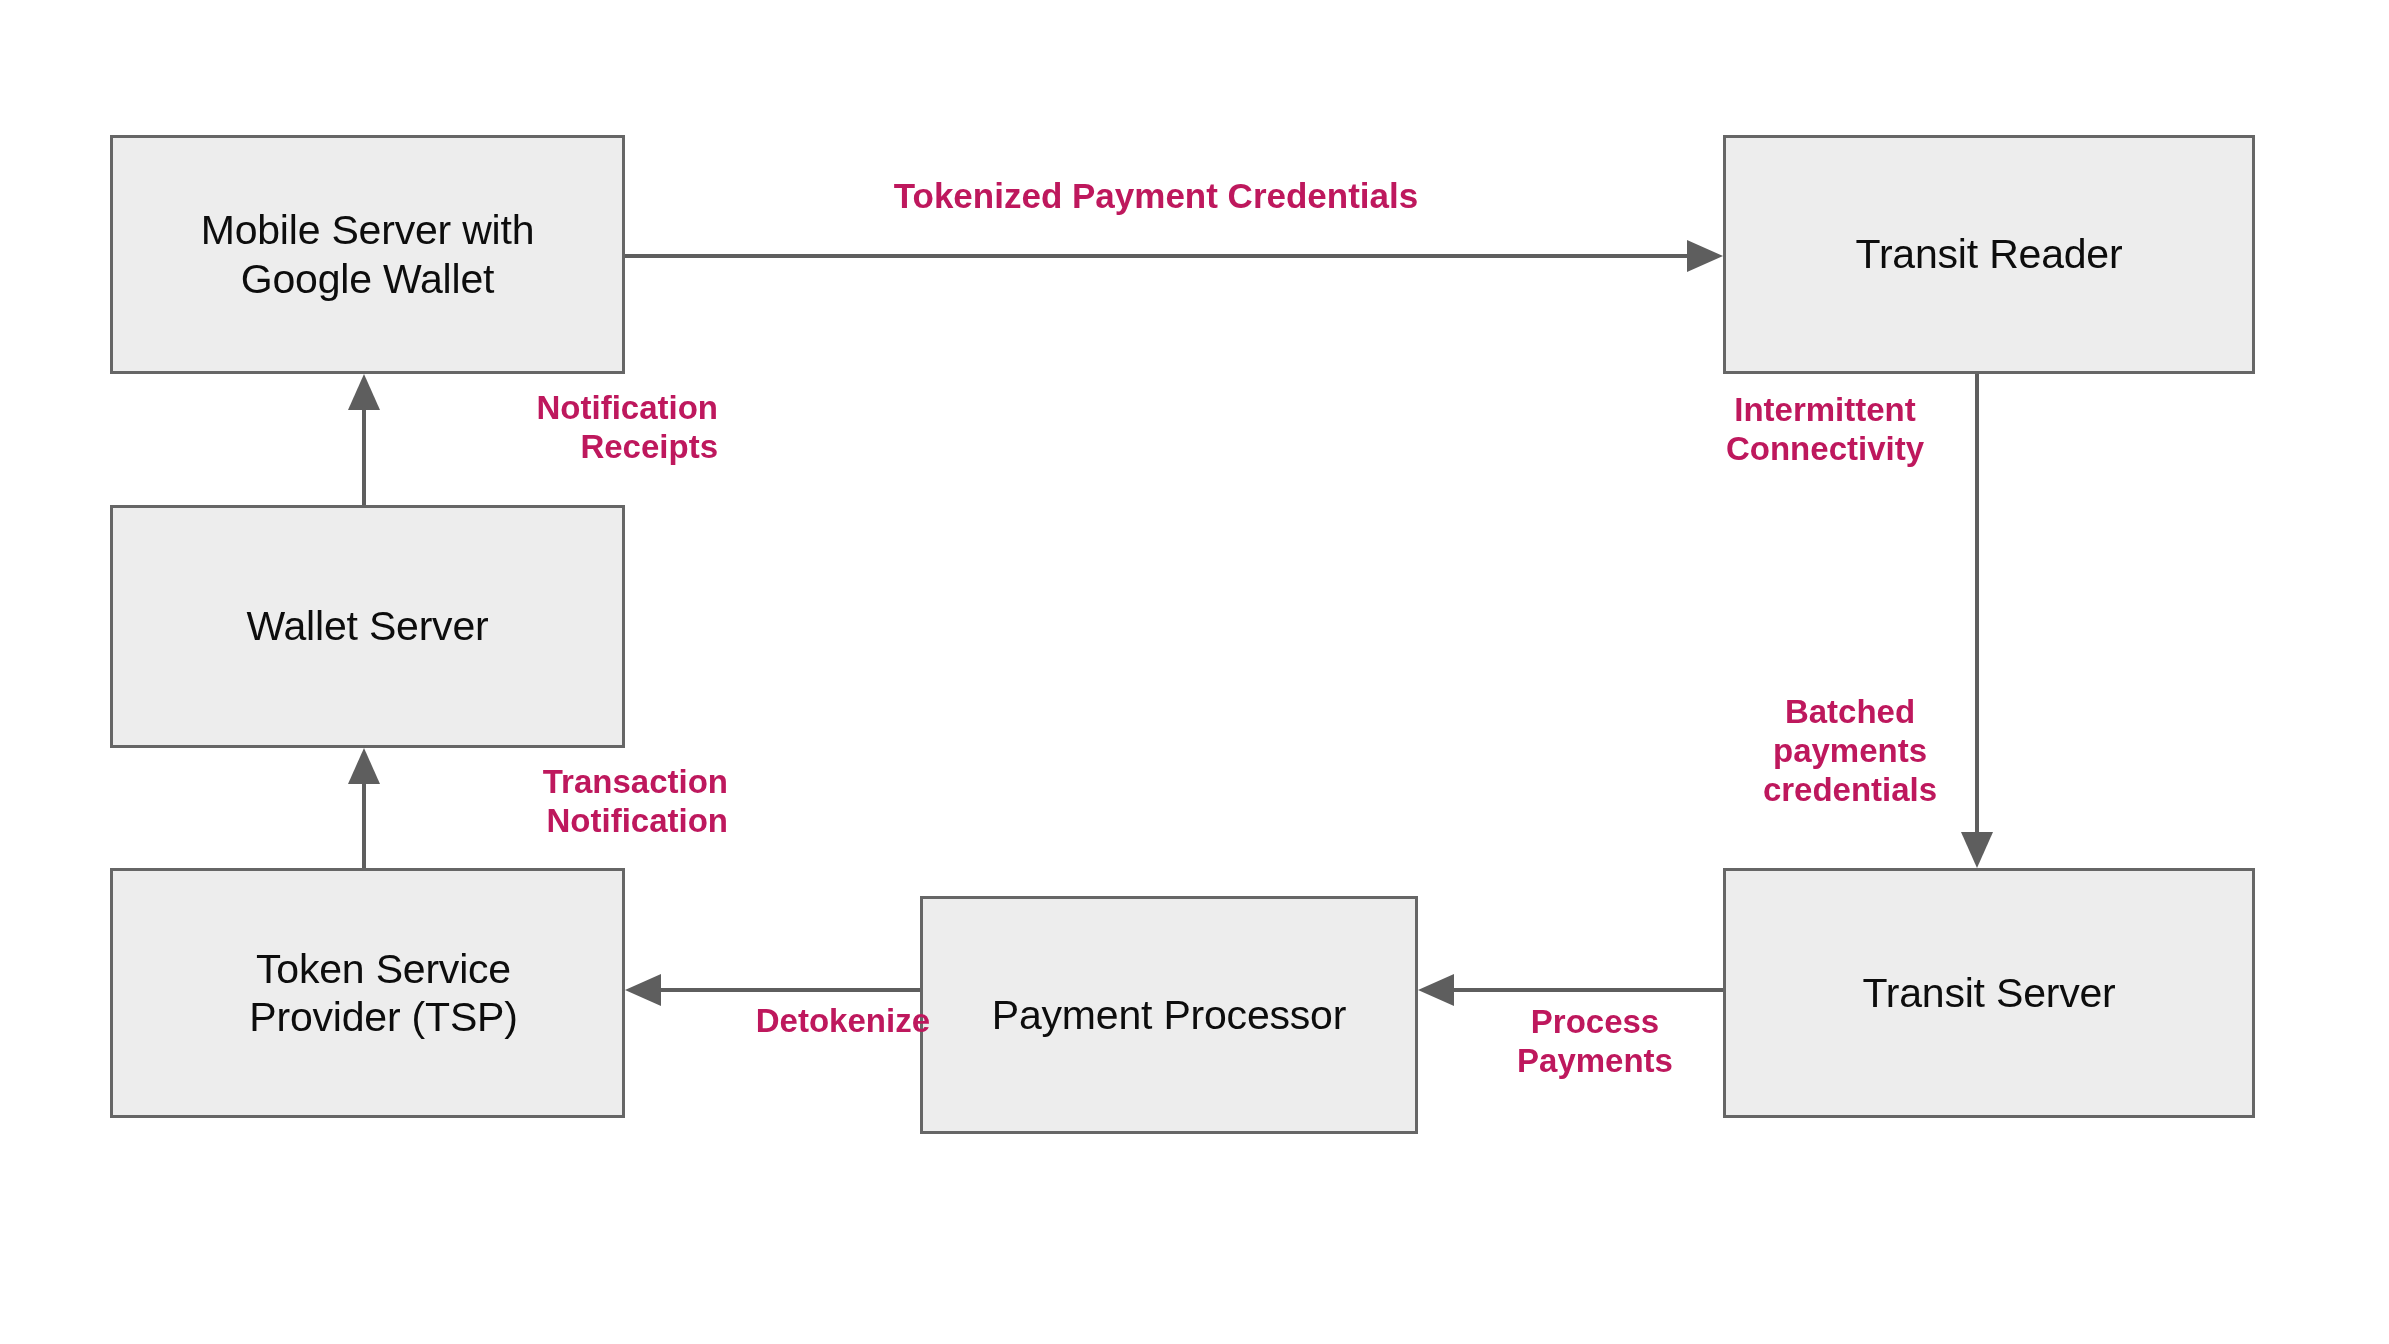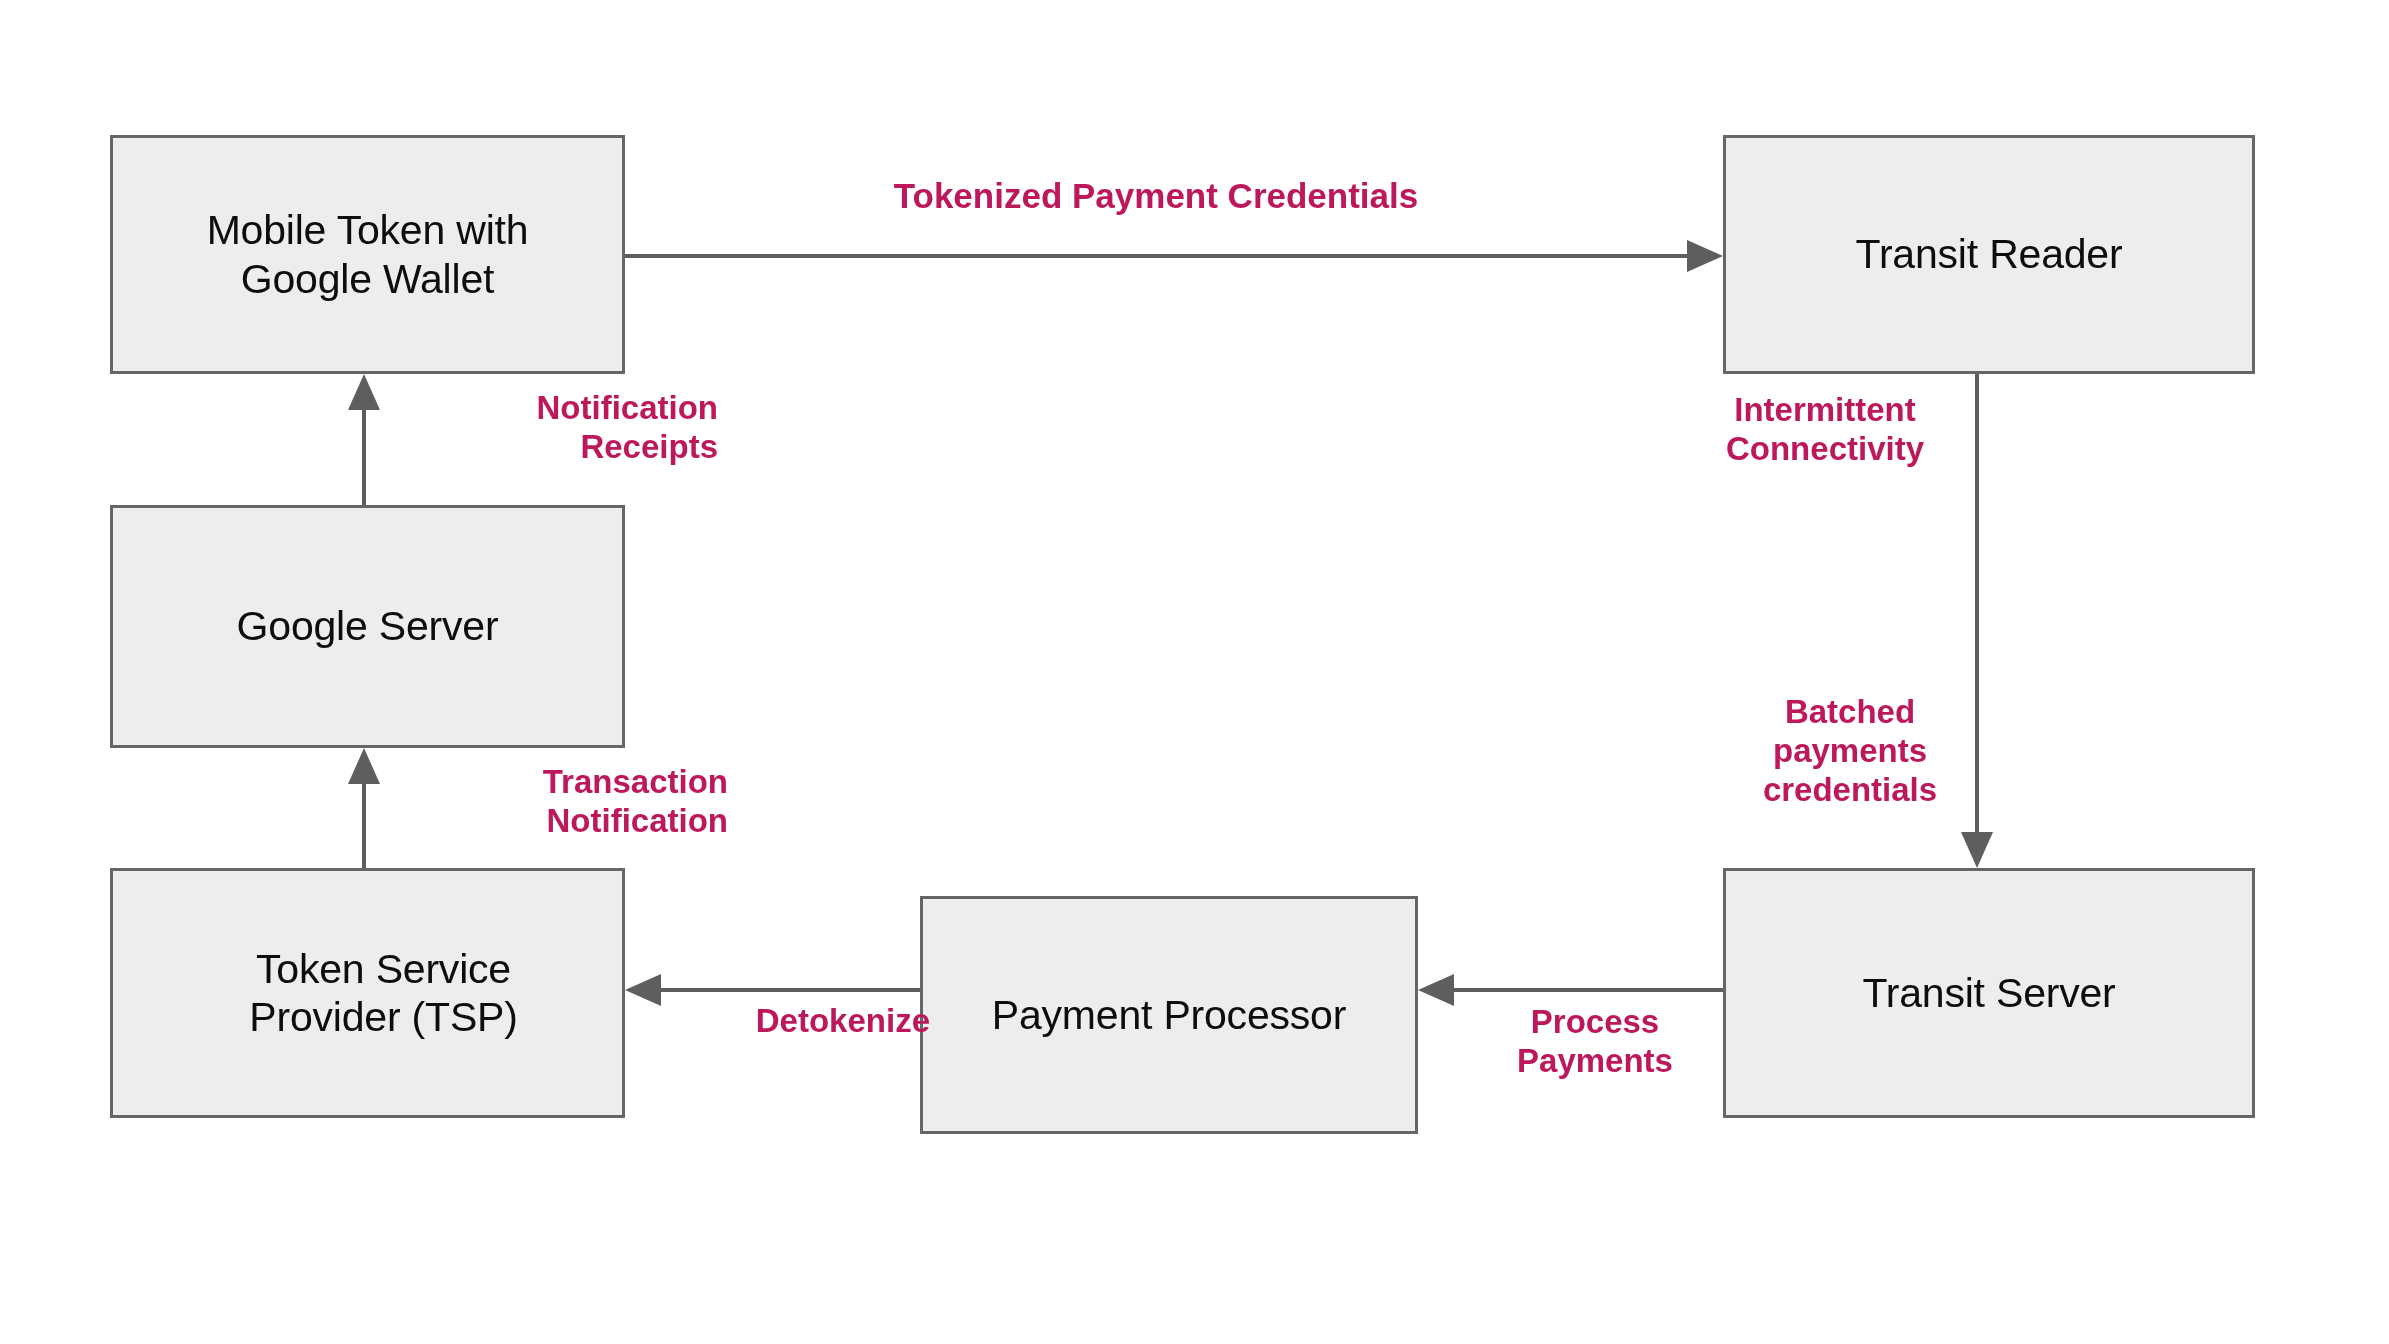--- a/index.html
+++ b/index.html
@@ -116,30 +116,30 @@
       <polygon class="edge-head" points="1977,868 1961,832 1993,832"></polygon>
     </g>
 
     <g>
       <line class="edge-line" x1="1723" y1="990" x2="1442" y2="990"></line>
       <polygon class="edge-head" points="1418,990 1454,974 1454,1006"></polygon>
     </g>
   </svg>
 
   <div class="node" id="node-mobile">
-    <span class="node-label">Mobile Token with
+    <span class="node-label">Mobile Server with
 Google Wallet</span>
   </div>
 
   <div class="node" id="node-reader">
     <span class="node-label">Transit Reader</span>
   </div>
 
   <div class="node" id="node-gserver">
-    <span class="node-label">Google Server</span>
+    <span class="node-label">Wallet Server</span>
   </div>
 
   <div class="node" id="node-tsp">
     <span class="node-label">Token Service
 Provider (TSP)</span>
   </div>
 
   <div class="node" id="node-processor">
     <span class="node-label">Payment Processor</span>
   </div>

